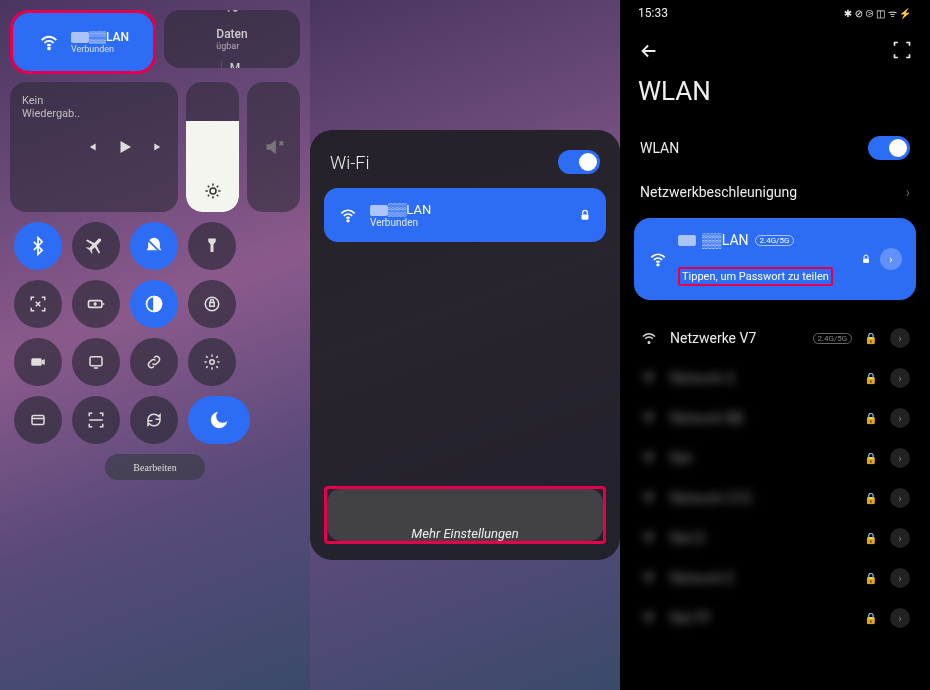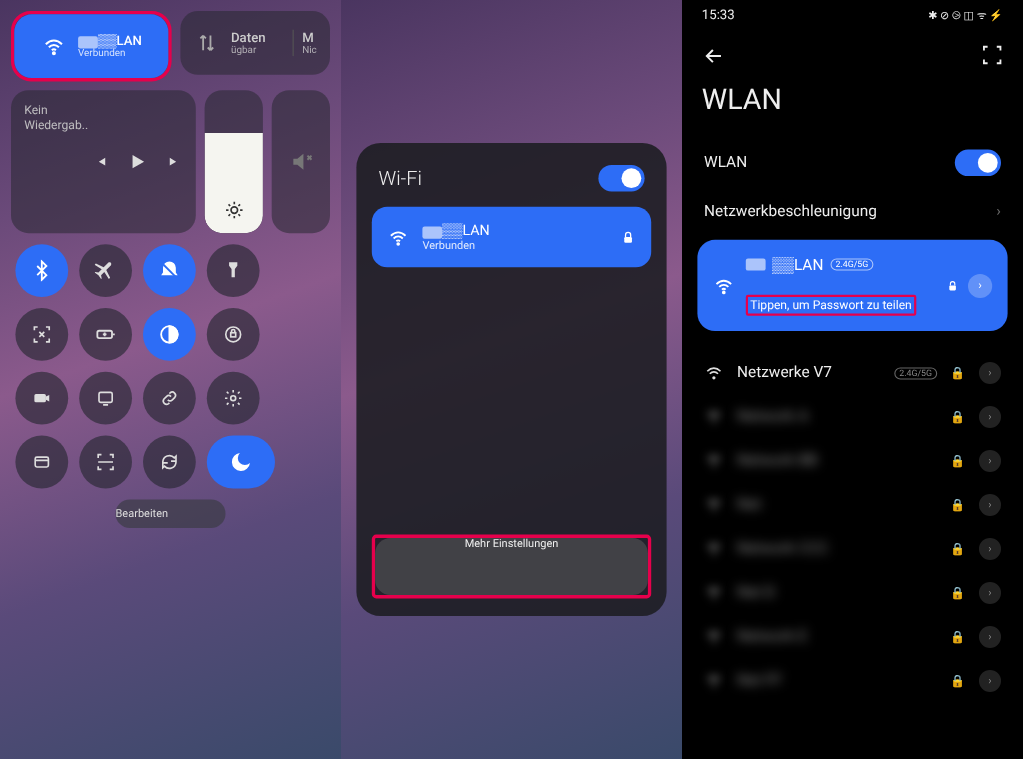--- a/index.html
+++ b/index.html
@@ -24,59 +24,59 @@
     background: rgba(40,40,50,0.55);
     border-radius: 16px;
     padding: 12px;
     color: #ccc;
     display: flex;
     flex-direction: column;
     justify-content: center;
   }
   .tile.blue { background: #2d6df6; color: #fff; }
   .tile.wifi { width: 140px; height: 58px; flex-direction: row; align-items: center; gap: 10px; }
-  .tile.data { width: 140px; height: 58px; flex-direction: row; align-items: center; gap: 10px; overflow:hidden;}
+  .tile.data { width: 140px; height: 58px; flex-direction: column; align-items: center; gap: 10px; overflow:hidden;}
   .tile-icon { width: 24px; height: 24px; flex-shrink:0; display:flex; align-items:center; justify-content:center; }
   .tile-label { font-size: 12px; font-weight: 500; }
   .tile-sub { font-size: 9px; opacity: 0.8; }
   .highlight-box { border: 3px solid #e6004c; border-radius: 4px; }
   .media-row { display: flex; gap: 8px; margin-top: 8px; height: 130px; }
   .media-tile { flex: 1.2; background: rgba(40,40,50,0.55); border-radius: 16px; padding: 12px; color: #ccc; display:flex; flex-direction:row; justify-content:space-between;}
   .media-title { font-size: 11px; opacity: 0.9; }
   .media-ctrl { display: flex; gap: 18px; align-items: center; justify-content:flex-start; padding-left:4px;}
   .bright-tile { width: 60px; background: rgba(40,40,50,0.55); border-radius: 16px; position: relative; overflow:hidden;}
   .bright-fill { position: absolute; bottom: 0; left: 0; right: 0; height: 70%; background: #f5f5f0; border-radius: 0 0 16px 16px; }
   .bright-icon { position: absolute; bottom: 12px; left: 50%; transform: translateX(-50%); color:#333;}
   .mute-tile { width: 60px; background: rgba(40,40,50,0.55); border-radius: 16px; display:flex; align-items:center; justify-content:center; color:#888;}
   .home-tile { margin-top: 8px; background: rgba(240,240,245,0.85); border-radius: 20px; height: 46px; display: flex; align-items: center; justify-content: center; gap: 10px; color: #333; font-size: 13px; font-weight:500;}
   .toggles-grid { margin-top: 10px; display: grid; grid-template-columns: repeat(5, 1fr); gap: 10px; padding: 0 4px; }
   .toggle {
     width: 48px; height: 48px; border-radius: 50%; background: rgba(40,40,50,0.65);
     display: flex; align-items: center; justify-content: center; color: #eee;
   }
   .toggle.on { background: #2d6df6; }
-  .edit-btn { margin: 10px auto 0; width: 100px; height: 26px; background: rgba(60,60,70,0.7); border-radius: 14px; display: flex; align-items: center; color: #ddd; font-size: 10px; }
+  .edit-btn { margin: 10px auto 0; width: 100px; height: 26px; background: rgba(60,60,70,0.7); border-radius: 14px; display: flex; align-items: center; justify-content: center; color: #ddd; font-size: 10px; font-family: Liberation Serif, serif; }
 
   
   .panel2 {
     background: linear-gradient(160deg, #4a3560 0%, #6b4a7a 25%, #8b5a8c 45%, #5a4a7a 70%, #3a4a6a 100%);
-    display: flex; flex-direction: column; justify-content: center; padding: 14px;
+    display: flex; flex-direction: column; justify-content: center; 
   }
   .popup {
     background: rgba(30,30,35,0.9); border-radius: 22px; padding: 16px 14px; height: 430px;
     display: flex; flex-direction: column;
   }
   .popup-head { display: flex; justify-content: space-between; align-items: center; color: #eee; font-size: 18px; font-weight:300; padding: 4px 6px 14px; }
   .switch { width: 42px; height: 24px; background: #2d6df6; border-radius: 12px; position: relative; }
   .switch::after { content: ""; width: 18px; height: 18px; background: #fff; border-radius: 50%; position: absolute; right: 3px; top: 3px; }
   .net-item { background: #2d6df6; border-radius: 14px; padding: 14px 14px; display: flex; align-items: center; gap: 12px; color: #fff; }
   .net-text { flex: 1; }
   .net-name { font-size: 13px; }
   .net-status { font-size: 10px; opacity: 0.85; }
-  .more-btn { margin-top: auto; background: rgba(70,70,75,0.85); border-radius: 14px; height: 52px; display: flex; align-items: flex-start; justify-content: center; color: #eee; font-size: 10px; }
+  .more-btn { margin-top: auto; background: rgba(70,70,75,0.85); border-radius: 14px; height: 52px; display: flex; align-items: flex-end; justify-content: center; color: #eee; font-size: 13px; font-style: italic; }
 
   
   .panel3 { background: #000; color: #eee; padding: 0 14px; }
   .sbar { display: flex; justify-content: space-between; padding: 6px 4px; font-size: 12px; }
   .nav-row { display: flex; justify-content: space-between; padding: 14px 4px 6px; }
   .page-title { font-size: 26px; font-weight: 400; padding: 8px 4px 18px; }
   .row-item { display: flex; justify-content: space-between; align-items: center; padding: 12px 6px; font-size: 14px; }
   .chev { color: #666; }
   .conn-net { background: #2d6df6; border-radius: 16px; padding: 14px 14px; margin: 6px 0 18px; display: flex; align-items: center; gap: 10px; position:relative;}
   .conn-text { flex: 1; }

